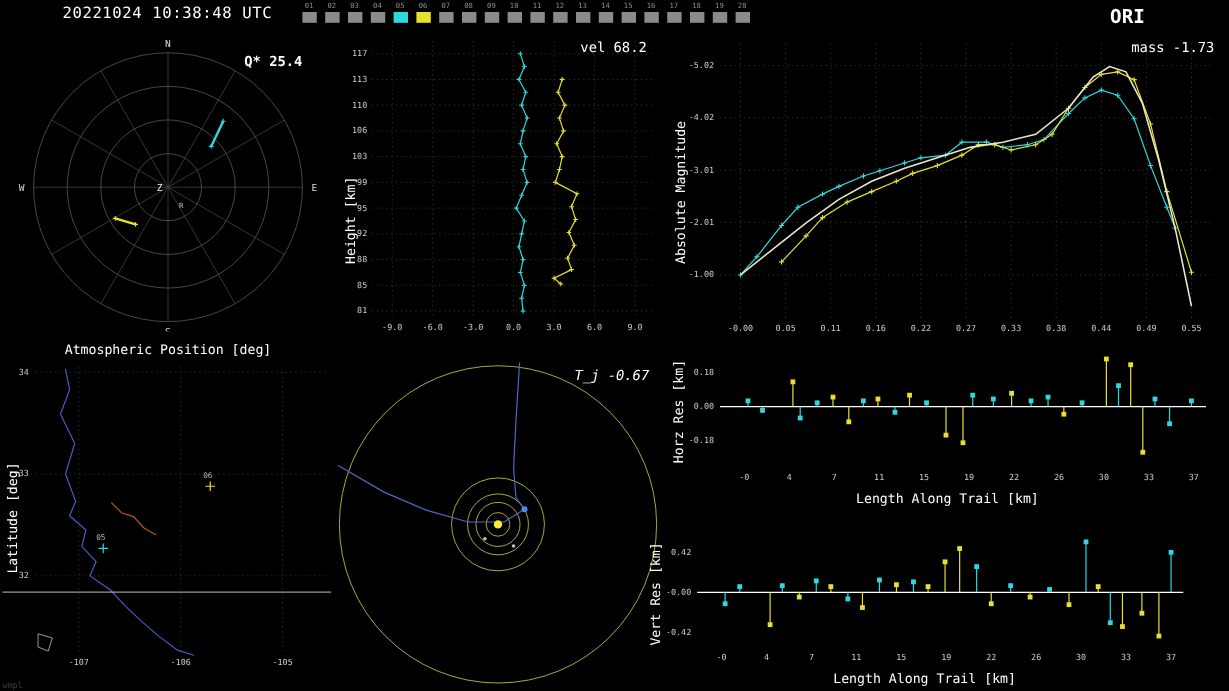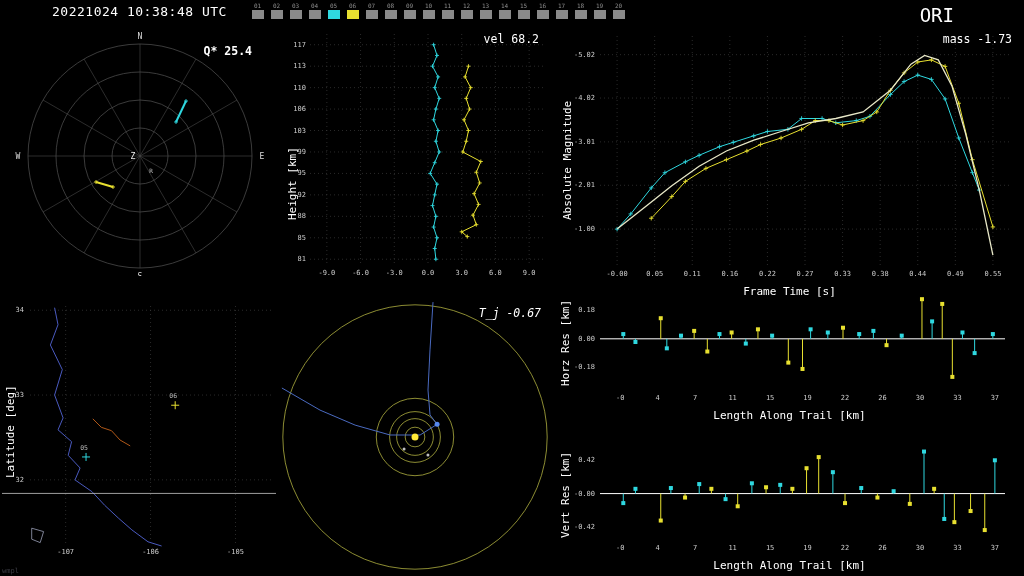--- a/index.html
+++ b/index.html
@@ -1,32 +1,32 @@
 <!DOCTYPE html>
 <html><head>
 <meta charset="utf-8">
 <style>
   html,body{margin:0;padding:0;background:#000;}
   #app{position:relative;width:1024px;height:576px;background:#000;overflow:hidden;
        font-family:"DejaVu Sans Mono","Liberation Mono",monospace;color:#fff;}
   #topbar{position:absolute;left:0;top:0;width:919px;height:24px;margin-left:44px;}
   #timestamp{position:absolute;left:8px;top:4px;font-size:13px;letter-spacing:0.5px;}
-  #shower{position:absolute;right:9px;top:4px;font-size:19px;}
+  #shower{position:absolute;right:9px;top:4px;font-size:16px;font-weight:bold;}
   #stations{position:absolute;left:204px;top:2px;display:flex;}
   .stcell{width:19px;height:20px;}
   .stnum{display:block;font-size:6px;line-height:7px;color:#8d8d8d;text-align:center;}
   .stbox{margin:1px auto 0;width:12px;height:9px;background:#8a8a8a;}
   .panel{position:absolute;}
   #panel-polar{left:0;top:24px;width:280px;height:276px;}
   #panel-height{left:280px;top:24px;width:275px;height:276px;}
   #panel-mag{left:555px;top:24px;width:469px;height:276px;}
   #panel-map{left:0;top:300px;width:280px;height:276px;}
   #panel-orbit{left:280px;top:300px;width:275px;height:276px;font-style:italic;}
   #panel-horz{left:555px;top:288px;width:469px;height:138px;}
-  #panel-vert{left:555px;top:438px;width:469px;height:138px;}
+  #panel-vert{left:536px;top:438px;width:469px;height:138px;}
   .caption{position:absolute;bottom:2px;left:0;width:100%;text-align:center;font-size:11px;color:#fff;}
   #panel-horz .caption,#panel-vert .caption{bottom:4px;}
   .ylab{position:absolute;font-size:11px;color:#fff;transform:rotate(-90deg);
         transform-origin:0 0;white-space:nowrap;}
   #ylab-height{left:6px;top:196px;}
   #ylab-mag{left:6px;top:196px;}
   #ylab-map{left:4px;top:178px;}
   #ylab-horz{left:4px;top:98px;}
   #ylab-vert{left:4px;top:100px;}
   .olabel{position:absolute;font-size:11.5px;color:#fff;}
@@ -165,20 +165,21 @@
         </g>
         <g>
           <line x1="96" y1="158" x2="113" y2="163" stroke="#e8e030" stroke-width="2"></line>
           <line x1="94" y1="158" x2="98" y2="158" stroke="#e8e030" stroke-width="0.9"></line>
           <line x1="96" y1="156" x2="96" y2="160" stroke="#e8e030" stroke-width="0.9"></line>
           <line x1="111" y1="163" x2="115" y2="163" stroke="#e8e030" stroke-width="0.9"></line>
           <line x1="113" y1="161" x2="113" y2="165" stroke="#e8e030" stroke-width="0.9"></line>
         </g>
       </svg>
     <span class="olabel" id="qstar">Q* 25.4</span>
+    <div class="caption">Atmospheric Position [deg]</div>
   </section>
 
   <section class="panel" id="panel-height">
     <svg id="svg-height" width="275" height="256">
         <g>
           <line x1="46.85714285714286" y1="10" x2="46.85714285714286" y2="240" stroke="#3c3c3c" stroke-width="0.7" stroke-dasharray="1,3"></line>
           <line x1="80.57142857142857" y1="10" x2="80.57142857142857" y2="240" stroke="#3c3c3c" stroke-width="0.7" stroke-dasharray="1,3"></line>
           <line x1="114.28571428571429" y1="10" x2="114.28571428571429" y2="240" stroke="#3c3c3c" stroke-width="0.7" stroke-dasharray="1,3"></line>
           <line x1="148" y1="10" x2="148" y2="240" stroke="#3c3c3c" stroke-width="0.7" stroke-dasharray="1,3"></line>
           <line x1="181.71428571428572" y1="10" x2="181.71428571428572" y2="240" stroke="#3c3c3c" stroke-width="0.7" stroke-dasharray="1,3"></line>
@@ -436,21 +437,20 @@
           <line x1="417.4166666666667" y1="133.47924528301888" x2="417.4166666666667" y2="137.87924528301886" stroke="#e8e030" stroke-width="0.9"></line>
           <line x1="435.71666666666675" y1="202.94339622641513" x2="440.11666666666673" y2="202.94339622641513" stroke="#e8e030" stroke-width="0.9"></line>
           <line x1="437.91666666666674" y1="200.74339622641514" x2="437.91666666666674" y2="205.14339622641512" stroke="#e8e030" stroke-width="0.9"></line>
         </g>
         <g>
           <polyline points="62.1,205.1 89.4,183.4 116.8,161.7 144.1,142.2 171.4,127.0 198.8,116.2 226.1,107.5 253.4,98.8 280.8,94.5 308.1,87.9 335.4,66.2 355.9,40.2 369.6,31.5 383.3,35.9 396.9,61.9 410.6,109.6 424.3,166.1 437.9,231.2" fill="none" stroke="#e8e8c8" stroke-width="1.3"></polyline>
         </g>
       </svg>
     <span class="olabel" id="mass">mass -1.73</span>
     <div class="ylab" id="ylab-mag">Absolute Magnitude</div>
-    <div class="caption">Frame Time [s]</div>
   </section>
 
   <section class="panel" id="panel-map">
     <svg id="svg-map" width="280" height="258">
         <g>
           <line x1="65.66315789473688" y1="6" x2="65.66315789473688" y2="246" stroke="#3c3c3c" stroke-width="0.7" stroke-dasharray="1,3"></line>
           <line x1="150.575438596491" y1="6" x2="150.575438596491" y2="246" stroke="#3c3c3c" stroke-width="0.7" stroke-dasharray="1,3"></line>
           <line x1="235.48771929824514" y1="6" x2="235.48771929824514" y2="246" stroke="#3c3c3c" stroke-width="0.7" stroke-dasharray="1,3"></line>
           <line x1="30" y1="10.240282685512128" x2="272" y2="10.240282685512128" stroke="#3c3c3c" stroke-width="0.7" stroke-dasharray="1,3"></line>
           <line x1="30" y1="95.04593639575953" x2="272" y2="95.04593639575953" stroke="#3c3c3c" stroke-width="0.7" stroke-dasharray="1,3"></line>

